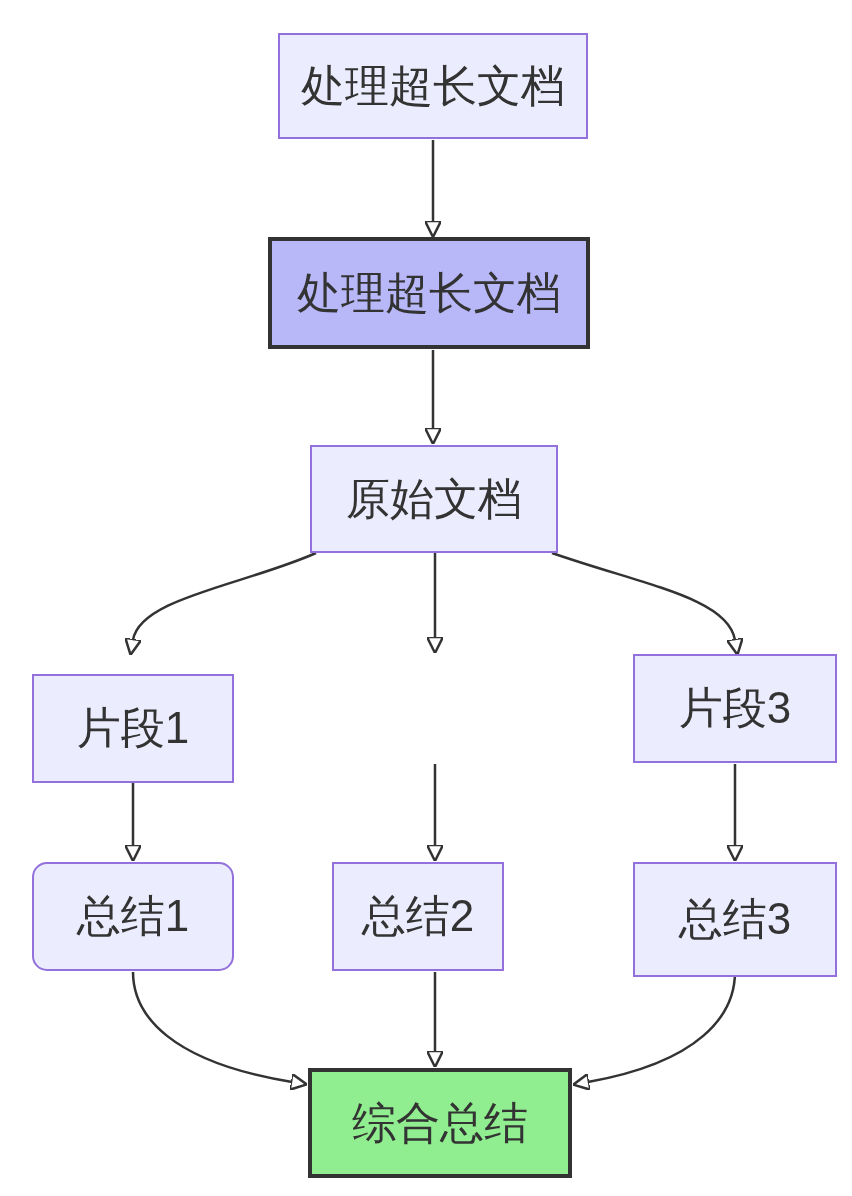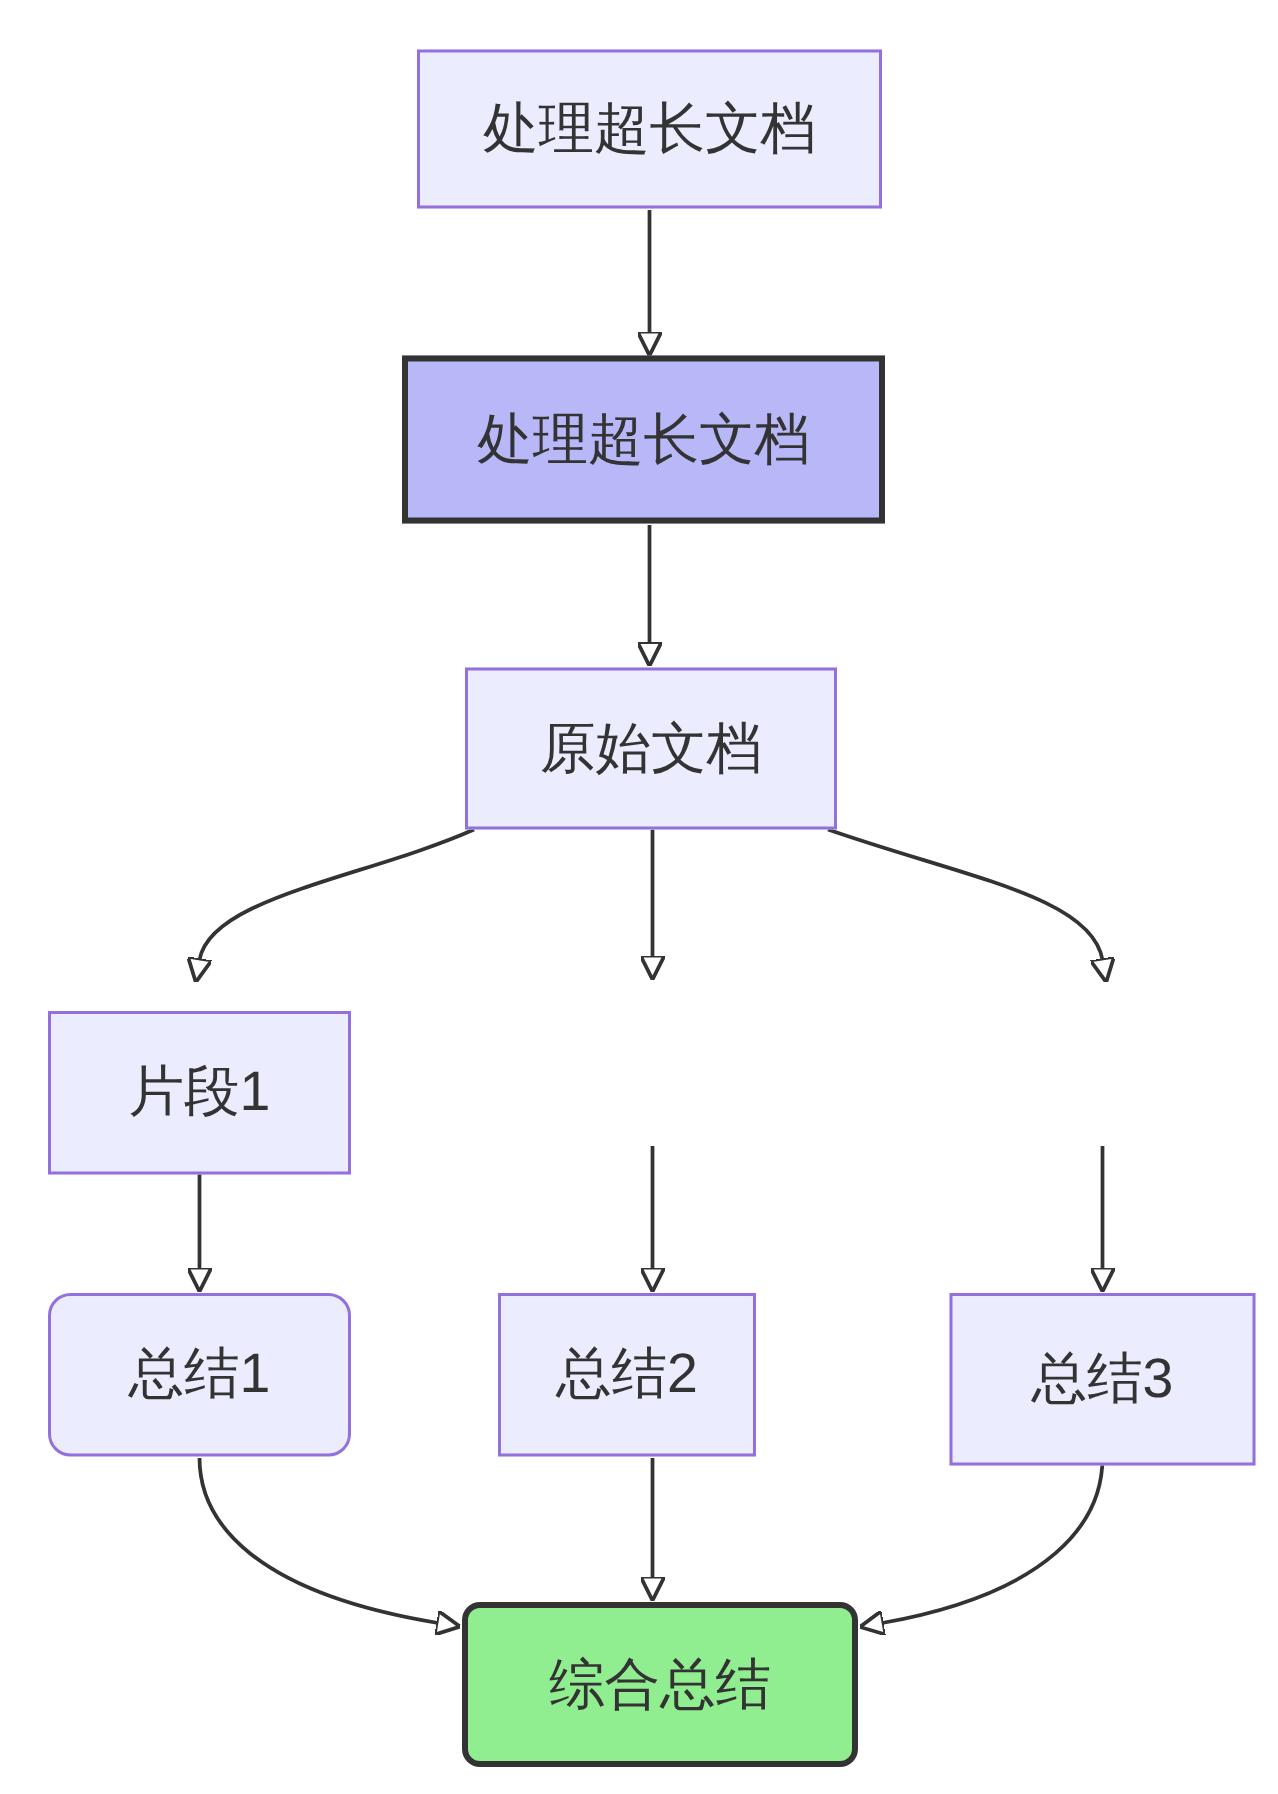--- a/index.html
+++ b/index.html
@@ -28,21 +28,21 @@
     stroke: var(--edge, #333333);
     stroke-width: 2.5px;
   }
   .node {
     position: absolute;
     box-sizing: border-box;
     display: flex;
     align-items: center;
     justify-content: center;
     text-align: center;
-    font-size: 37px;
+    font-size: 44px;
     line-height: 1.2;
     color: var(--text, #333333);
     background: var(--node-fill, #ECECFF);
     border: 2px solid var(--node-border, #9370DB);
   }
   .node.highlight {
     background: var(--highlight-fill, #b8b8f8);
     border: 4px solid var(--strong-border, #333333);
   }
   .node.final {
@@ -76,22 +76,23 @@
 
   <div class="node" style="left:278px; top:33px; width:310px; height:106px;">处理超长文档</div>
 
   <div class="node highlight" style="left:268px; top:237px; width:322px; height:112px;">处理超长文档</div>
 
   <div class="node" style="left:310px; top:445px; width:248px; height:108px;">原始文档</div>
 
   <div class="node" style="left:32px; top:654px; width:202px; height:109px;margin-top:20px;">片段1</div>
 
 
+  <div class="node" style="left:633px; top:654px; width:204px; height:109px;">片段3</div>
 
   <div class="node" style="left:32px; top:862px; width:202px; height:109px;border-radius:15px;">总结1</div>
 
   <div class="node" style="left:332px; top:862px; width:172px; height:109px;">总结2</div>
 
   <div class="node" style="left:633px; top:862px; width:204px; height:115px;">总结3</div>
 
-  <div class="node final" style="left:308px; top:1068px; width:264px; height:110px;border-radius:12px;">综合总结</div>
+  <div class="node final" style="left:308px; top:1068px; width:264px; height:110px;">综合总结</div>
 
 </div>
 
 </body></html>

